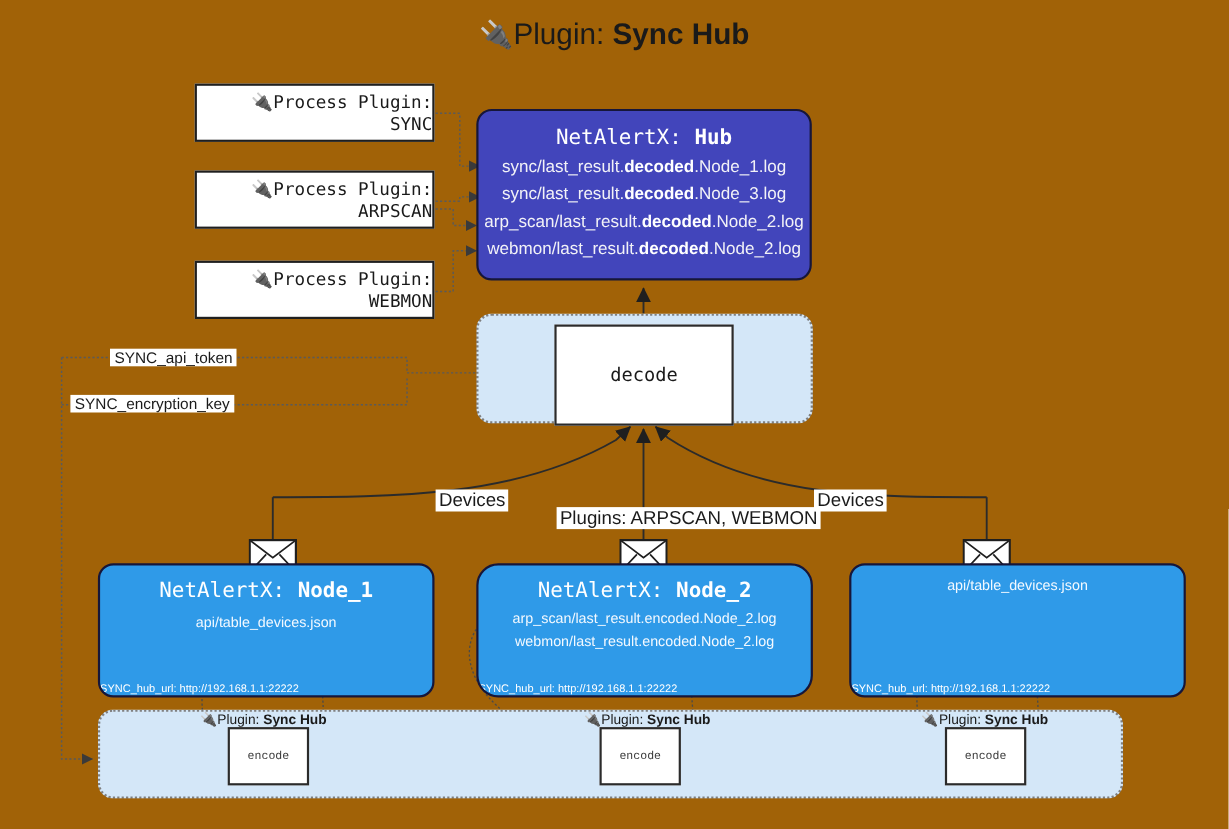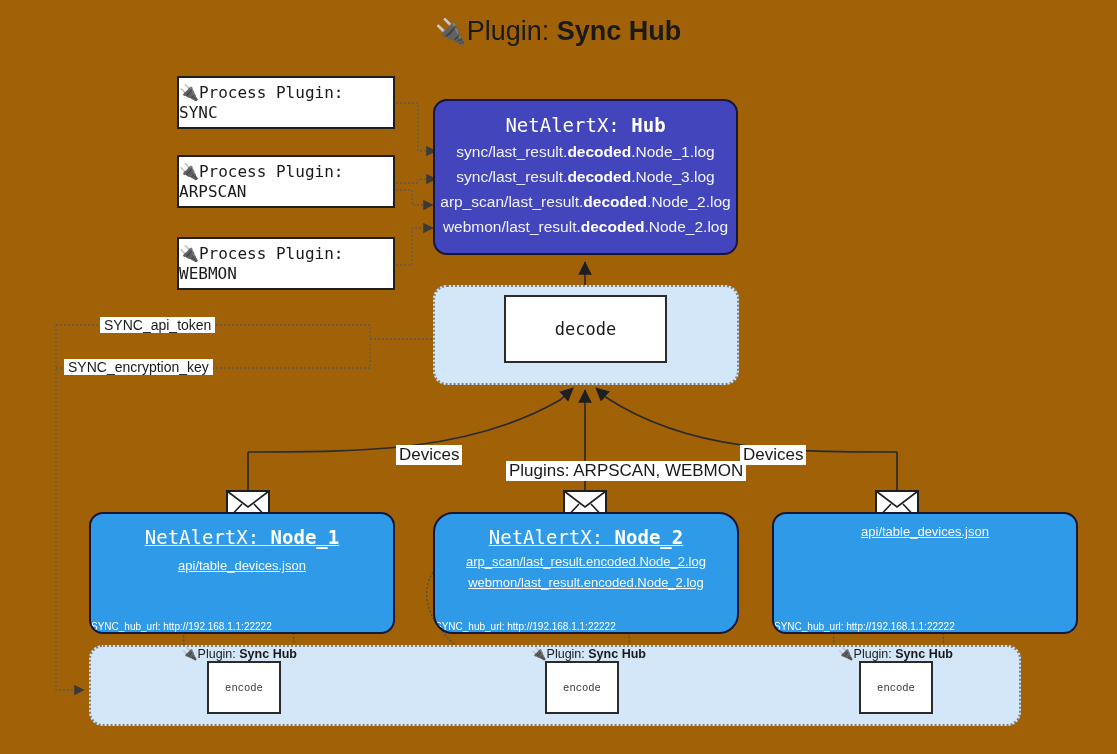--- a/index.html
+++ b/index.html
@@ -41,21 +41,21 @@
     width: 218px;
     height: 53px;
     border: 2px solid #1f1f1f;
     background: #ffffff;
     box-sizing: border-box;
     font-family: "DejaVu Sans Mono", monospace;
     font-size: 16px;
     color: #1a1a1a;
     display: flex;
     flex-direction: column;
-    align-items: flex-start;
+    align-items: flex-end;
     justify-content: center;
     line-height: 1.25;
   }
   .proc-box .l1 { white-space: nowrap; }
   .proc-box .l2 { white-space: nowrap; }
   .proc-box .plug { font-family: "DejaVu Sans", sans-serif; }
 
   
   .hub {
     position: absolute;
@@ -101,21 +101,21 @@
     left: 433px; top: 285px;
     width: 306px; height: 100px;
     background: #d4e7f8;
     border: 2px dotted #7f7f7f;
     border-radius: 14px;
     box-sizing: border-box;
   }
   .decode-box {
     position: absolute;
     left: 504px; top: 295px;
-    width: 163px; height: 68px;
+    width: 163px; height: 92px;
     background: #ffffff;
     border: 2px solid #2b2b2b;
     box-sizing: border-box;
     display: flex;
     align-items: center;
     justify-content: center;
     font-family: "DejaVu Sans Mono", monospace;
     font-size: 17px;
     color: #1a1a1a;
   }
@@ -134,21 +134,20 @@
   .node {
     position: absolute;
     width: 306px;
     height: 122px;
     background: #2f9ae8;
     border: 2px solid #16163a;
     border-radius: 14px;
     box-sizing: border-box;
     color: #ffffff;
     overflow: hidden;
-    text-decoration: underline;
   }
   .node-title {
     text-align: center;
     font-family: "DejaVu Sans Mono", monospace;
     font-size: 19px;
     margin-top: 12px;
     white-space: nowrap;
   }
   .node-title b { font-weight: bold; }
   .node-line {

